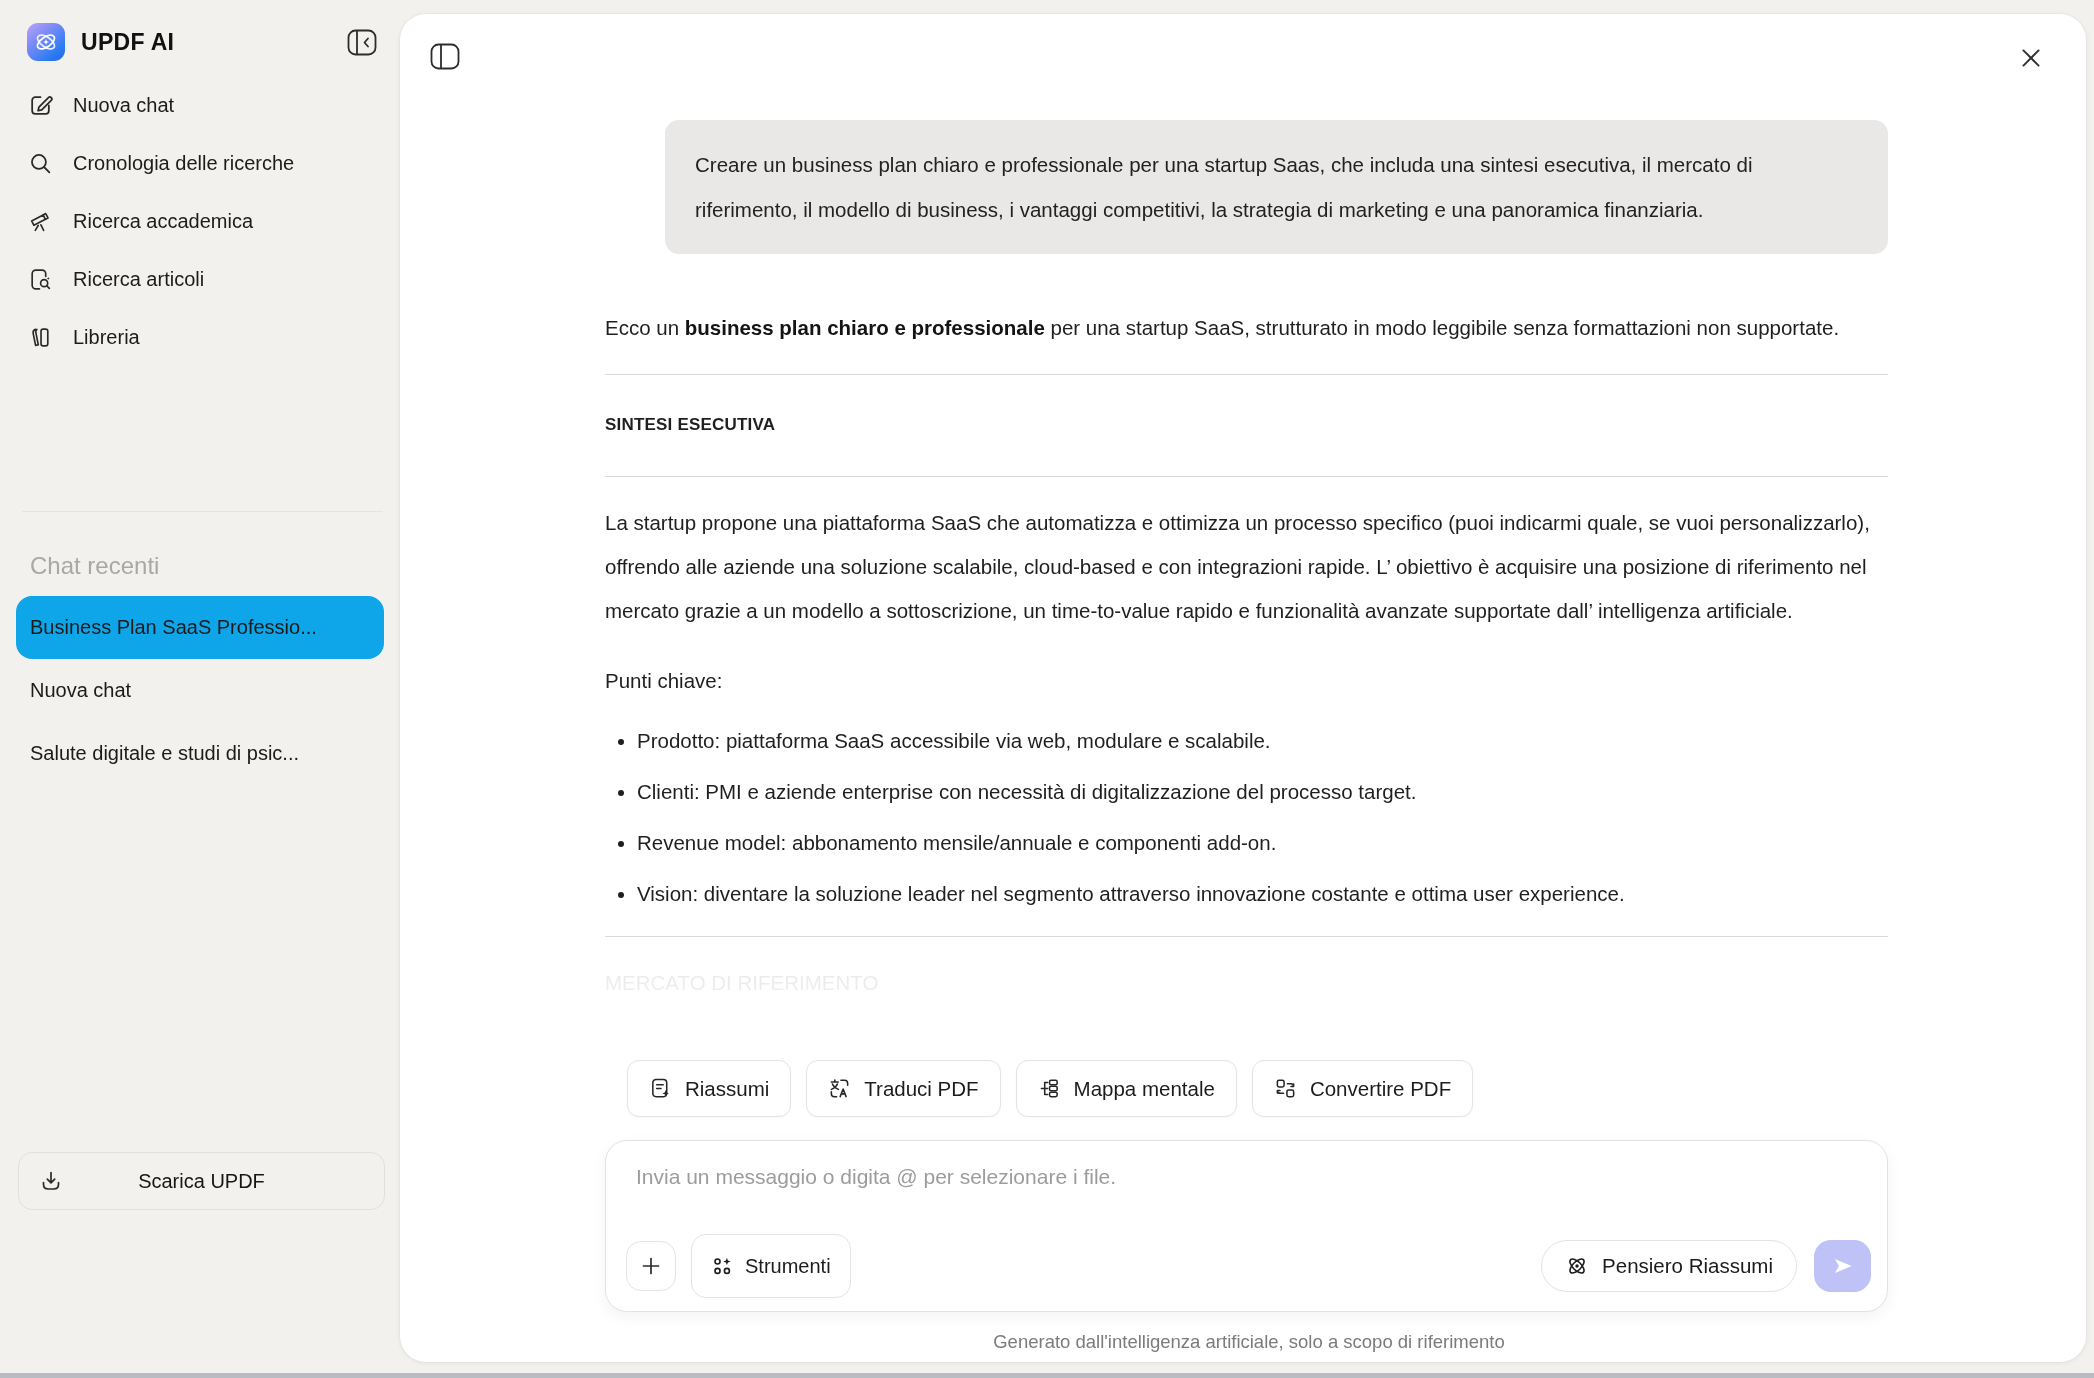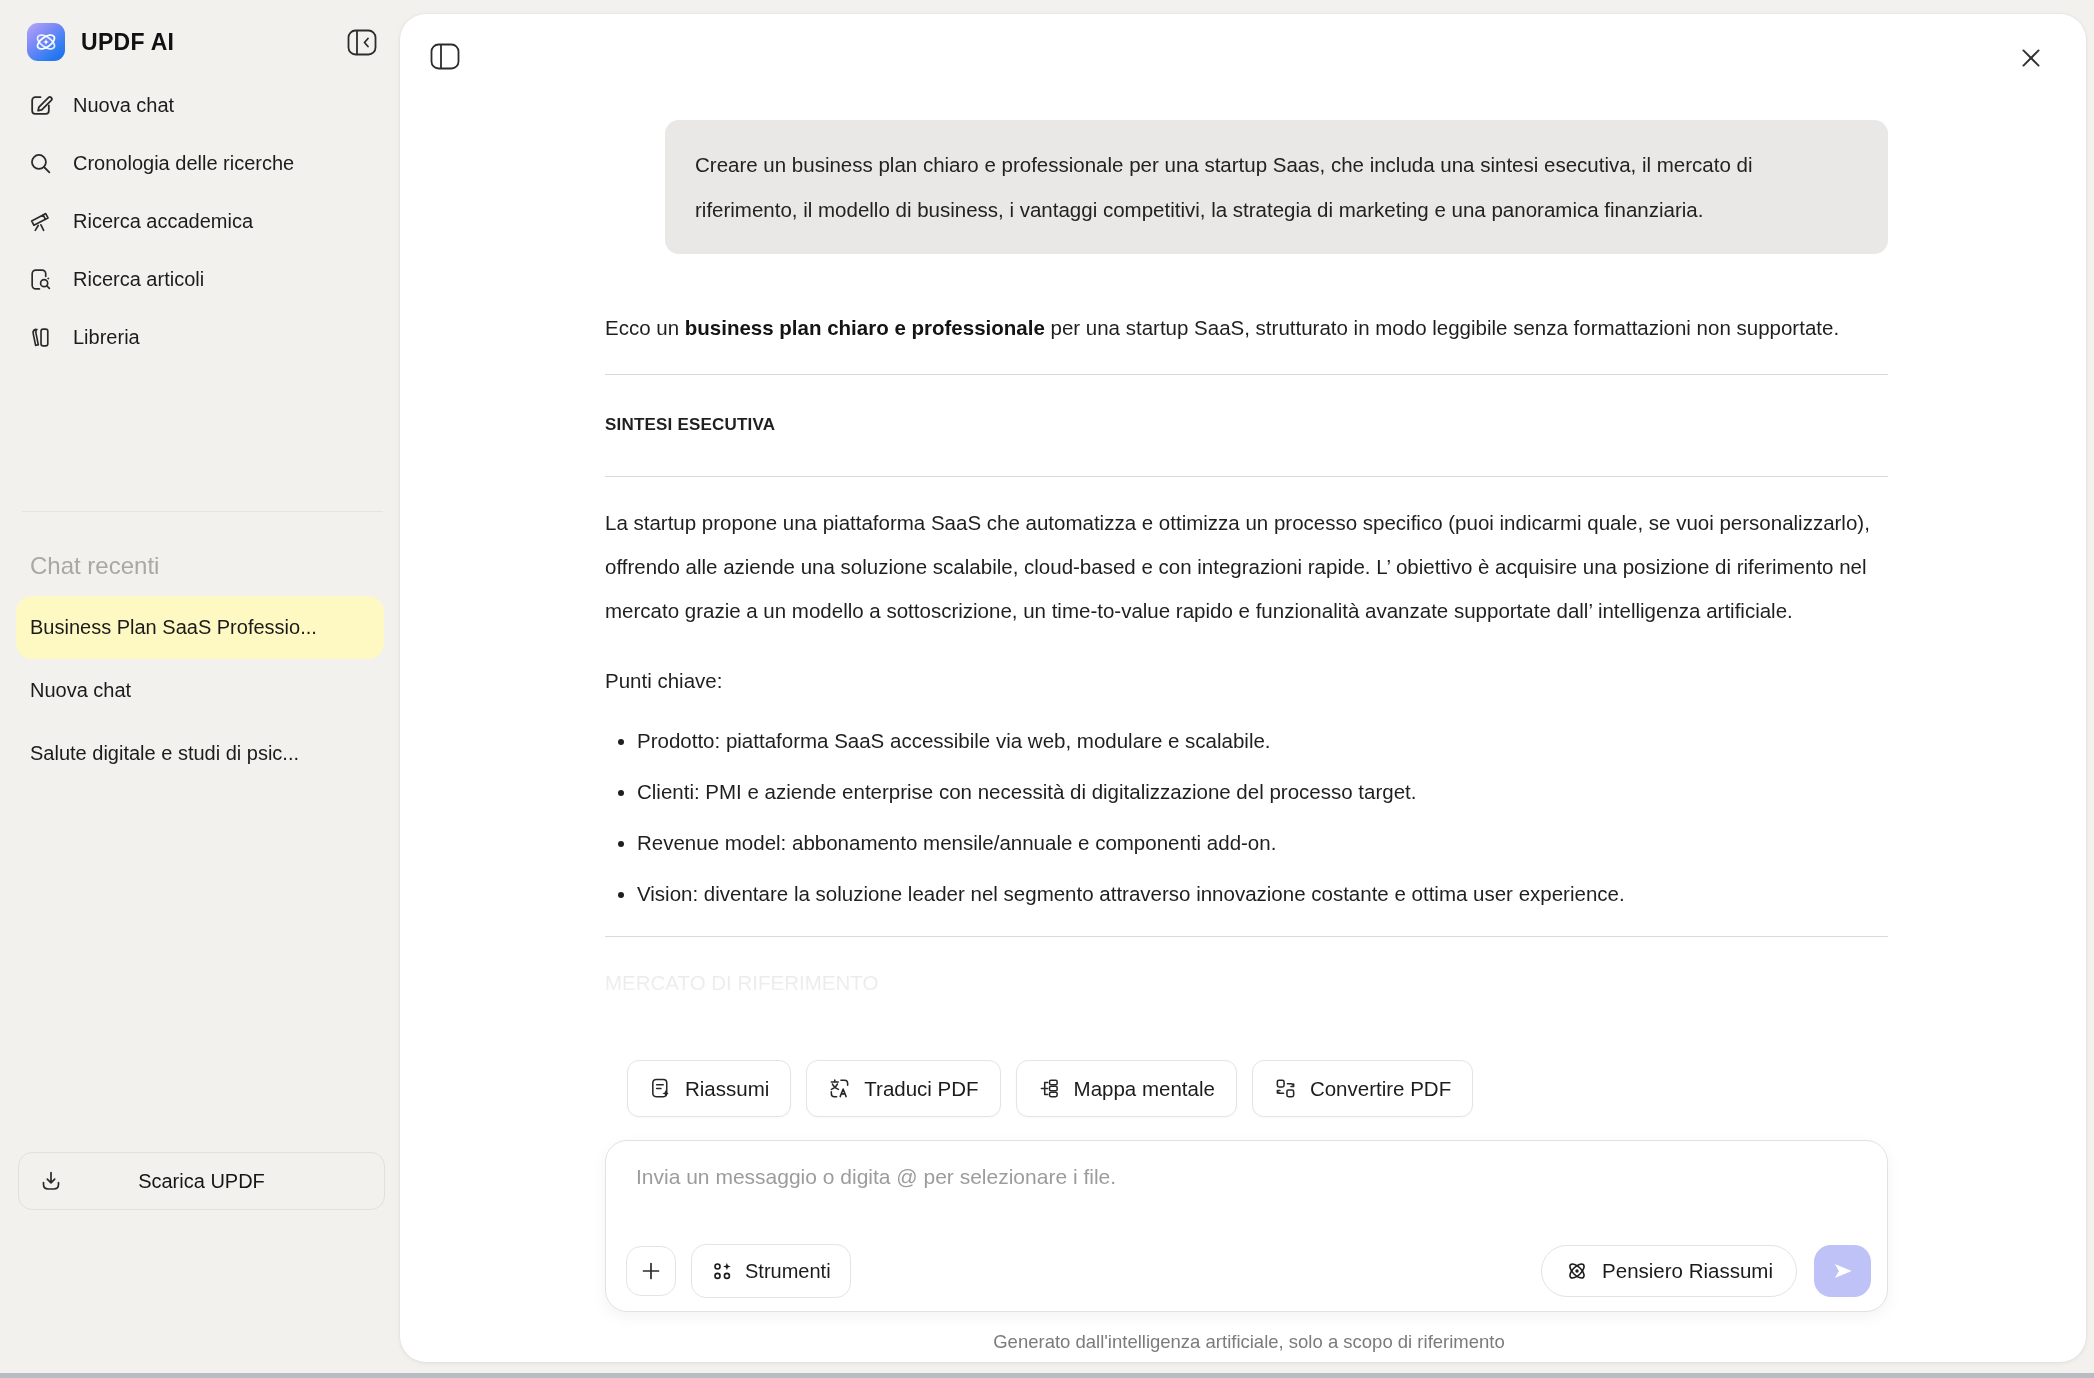--- a/index.html
+++ b/index.html
@@ -16,21 +16,21 @@
   .icon-btn { margin-left:auto; width:32px; height:30px; display:flex; align-items:center; justify-content:center; border-radius:8px; cursor:pointer; color:#2c2c2c; }
 
   .sb-nav { position:absolute; top:76px; left:14px; right:14px; }
   .sb-item { display:flex; align-items:center; height:58px; padding:0 14px; border-radius:12px; font-size:20px; color:#1c1c1c; cursor:pointer; }
   .sb-item .ic { width:27px; margin-right:18px; color:#2a2a2a; flex:none; }
 
   .sb-divider { position:absolute; top:511px; left:22px; right:17px; height:1px; background:#e5e4e2; }
   .recent-label { position:absolute; top:552px; left:30px; font-size:24px; color:#a8a8a5; }
   .recent { position:absolute; top:596px; left:16px; right:16px; }
   .recent-item { height:63px; display:flex; align-items:center; padding:0 14px; border-radius:16px; font-size:20px; color:#1b1b1b; cursor:pointer; white-space:nowrap; overflow:hidden; }
-  .recent-item.active { background:#fef9c3;text-align:center; }
+  .recent-item.active { background:#0ea5e9;text-align:center; }
 
   .scarica-btn { position:absolute; left:18px; right:15px; top:1152px; height:58px; border:1.5px solid #e1e0de; border-radius:14px; display:flex; align-items:center; justify-content:center; font-size:20px; color:#161616; cursor:pointer; }
   .scarica-btn .ic { position:absolute; left:20px; color:#2a2a2a; }
   .accedi-card { position:absolute; left:18px; right:15px; top:1226px; height:130px; border:1.5px solid #e1e0de; border-radius:16px; padding:9px 13px; }
   .accedi-row { display:flex; align-items:center; height:54px; cursor:pointer; }
   .avatar { width:38px; height:38px; border-radius:50%; background:#c9c9c8; display:flex; align-items:center; justify-content:center; }
   .accedi-label { margin-left:17px; font-size:21px; color:#141414; }
   .accedi-chev { margin-left:auto; margin-right:6px; color:#444; }
   .upgrade-btn { margin-top:5px; height:50px; border-radius:12px; background:#dddcfa; color:#7466f1; display:flex; align-items:center; justify-content:center; gap:11px; font-size:21px; cursor:pointer; }
 
@@ -54,21 +54,21 @@
 
   .actions-row { position:absolute; left:205px; top:1046px; display:flex; gap:15px;padding-left:22px; }
   .action-btn { height:57px; border:1px solid #e4e4e3; border-radius:12px; background:#fff; display:flex; align-items:center; gap:13px; padding:0 21px; font-size:20.5px; color:#1c1c1c; box-shadow:0 1px 2px rgba(0,0,0,.03); cursor:pointer; }
   .action-btn .ic { color:#262626; }
 
   .composer { position:absolute; left:205px; right:198px; top:1126px; height:172px; background:#fff; border:1px solid #e3e2e0; border-radius:22px; box-shadow:0 5px 16px rgba(0,0,0,.05); }
   .composer textarea { position:absolute; left:30px; right:30px; top:24px; height:64px; border:none; outline:none; resize:none; background:transparent; font-family:inherit; font-size:21px; color:#333; }
   .composer textarea::placeholder { color:#9c9c9c; }
   .composer-bottom { position:absolute; left:20px; right:16px; bottom:13px; display:flex; align-items:center; }
   .plus-btn { width:50px; height:50px; border:1px solid #e4e4e3; border-radius:15px; display:flex; align-items:center; justify-content:center; color:#2b2b2b; cursor:pointer; background:#fff; }
-  .tools-btn { margin-left:15px; height:54px; border:1px solid #e4e4e3; border-radius:15px; padding:0 19px; display:flex; align-items:center; gap:11px; font-size:20px; color:#1c1c1c; cursor:pointer; background:#fff; }
+  .tools-btn { margin-left:15px; height:64px; border:1px solid #e4e4e3; border-radius:15px; padding:0 19px; display:flex; align-items:center; gap:11px; font-size:20px; color:#1c1c1c; cursor:pointer; background:#fff; }
   .deep-btn { margin-left:auto; height:52px; border:1px solid #e3e3e2; border-radius:26px; padding:0 23px; display:flex; align-items:center; gap:13px; font-size:20.5px; color:#1b1b1b; cursor:pointer; background:#fff; }
   .send-btn { margin-left:17px; width:57px; height:52px; border-radius:17px; background:#bec2f7; display:flex; align-items:center; justify-content:center; border:none; cursor:pointer; }
 
   .footer-note { position:absolute; left:12px; right:0; bottom:9px; text-align:center; font-size:18.5px; color:#7b7b7b; }
   .window-edge { position:absolute; left:0; right:0; bottom:0; height:5px; background:#b9bcc2; }
 </style>
 </head>
 <body>
 
 <div class="app">

